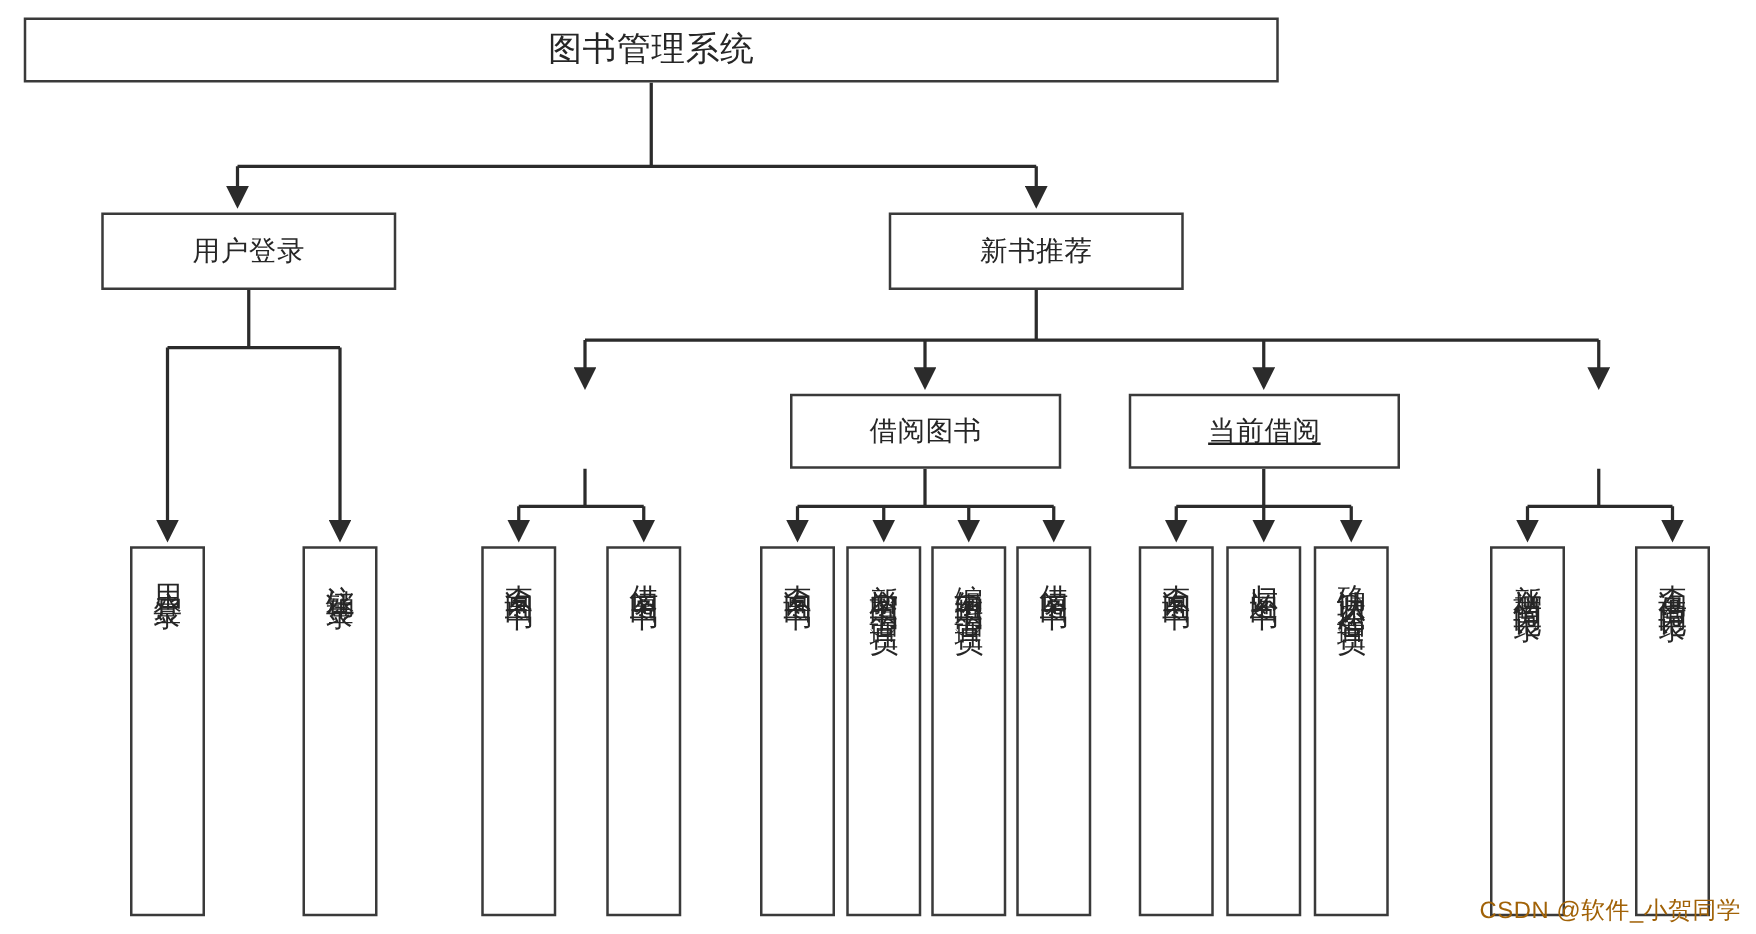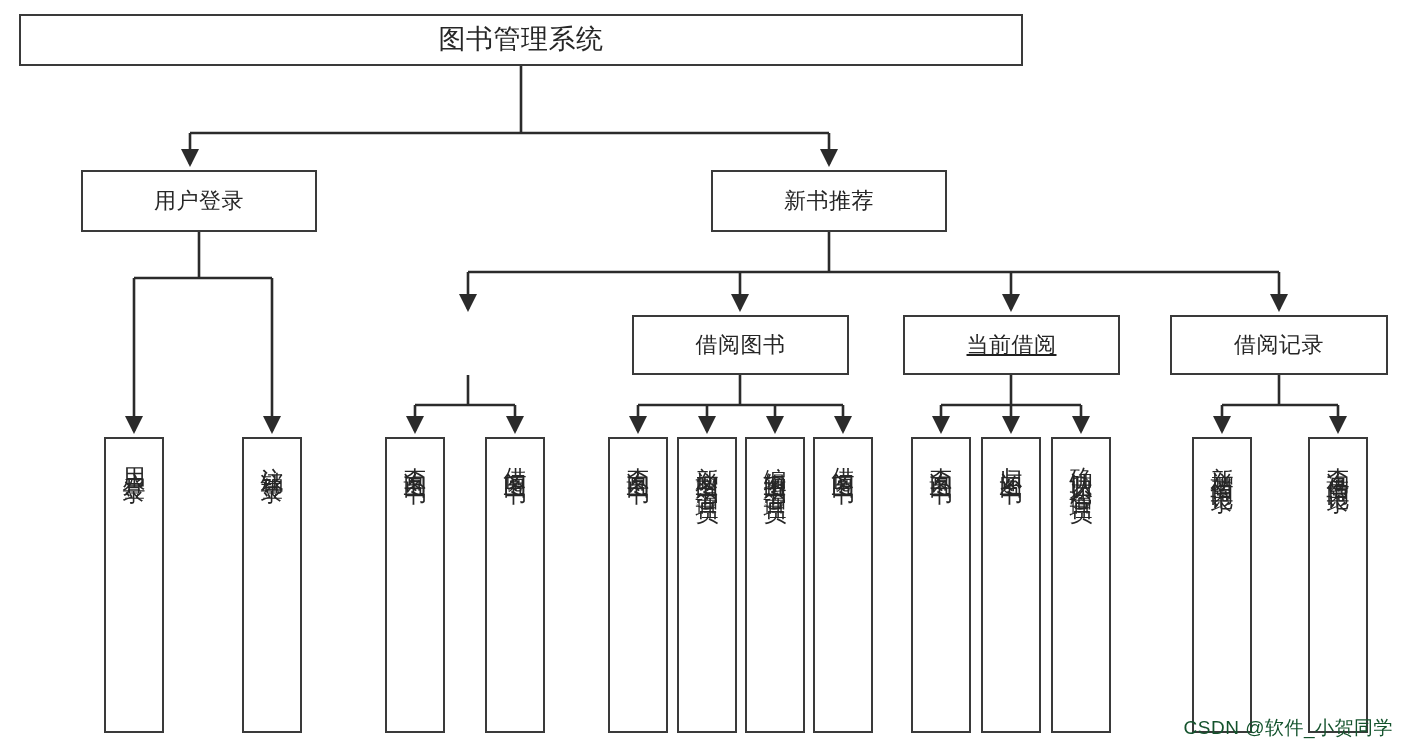--- a/index.html
+++ b/index.html
@@ -58,21 +58,21 @@
     white-space: nowrap;
   }
   .node.root .label {
     font-size: 27px;
   }
   .watermark {
     position: absolute;
     right: 12px;
     bottom: 6px;
     font-size: 19px;
-    color: #14532d;
+    color: #a16207;
     letter-spacing: 0.5px;
     white-space: nowrap;
     user-select: none;
   }
 </style>
 </head>
 <body>
 
 <div id="canvas">
 
@@ -136,23 +136,20 @@
   <div class="node" style="left:711px; top:170px; width:236px; height:62px;">
     <span class="label">新书推荐</span>
   </div>
 
   <div class="node" style="left:632px; top:315px; width:217px; height:60px;">
     <span class="label">借阅图书</span>
   </div>
   <div class="node" style="left:903px; top:315px; width:217px; height:60px;text-decoration:underline;">
     <span class="label">当前借阅</span>
   </div>
-  <div class="node" style="left:1170px; top:315px; width:218px; height:60px;">
-    <span class="label">借阅记录</span>
-  </div>
 
   <div class="node vertical" style="left:104px; top:437px; width:60px; height:296px;">
     <span class="label">用户登录</span>
   </div>
   <div class="node vertical" style="left:242px; top:437px; width:60px; height:296px;">
     <span class="label">注销登录</span>
   </div>
 
   <div class="node vertical" style="left:385px; top:437px; width:60px; height:296px;">
     <span class="label">查询图书</span>

